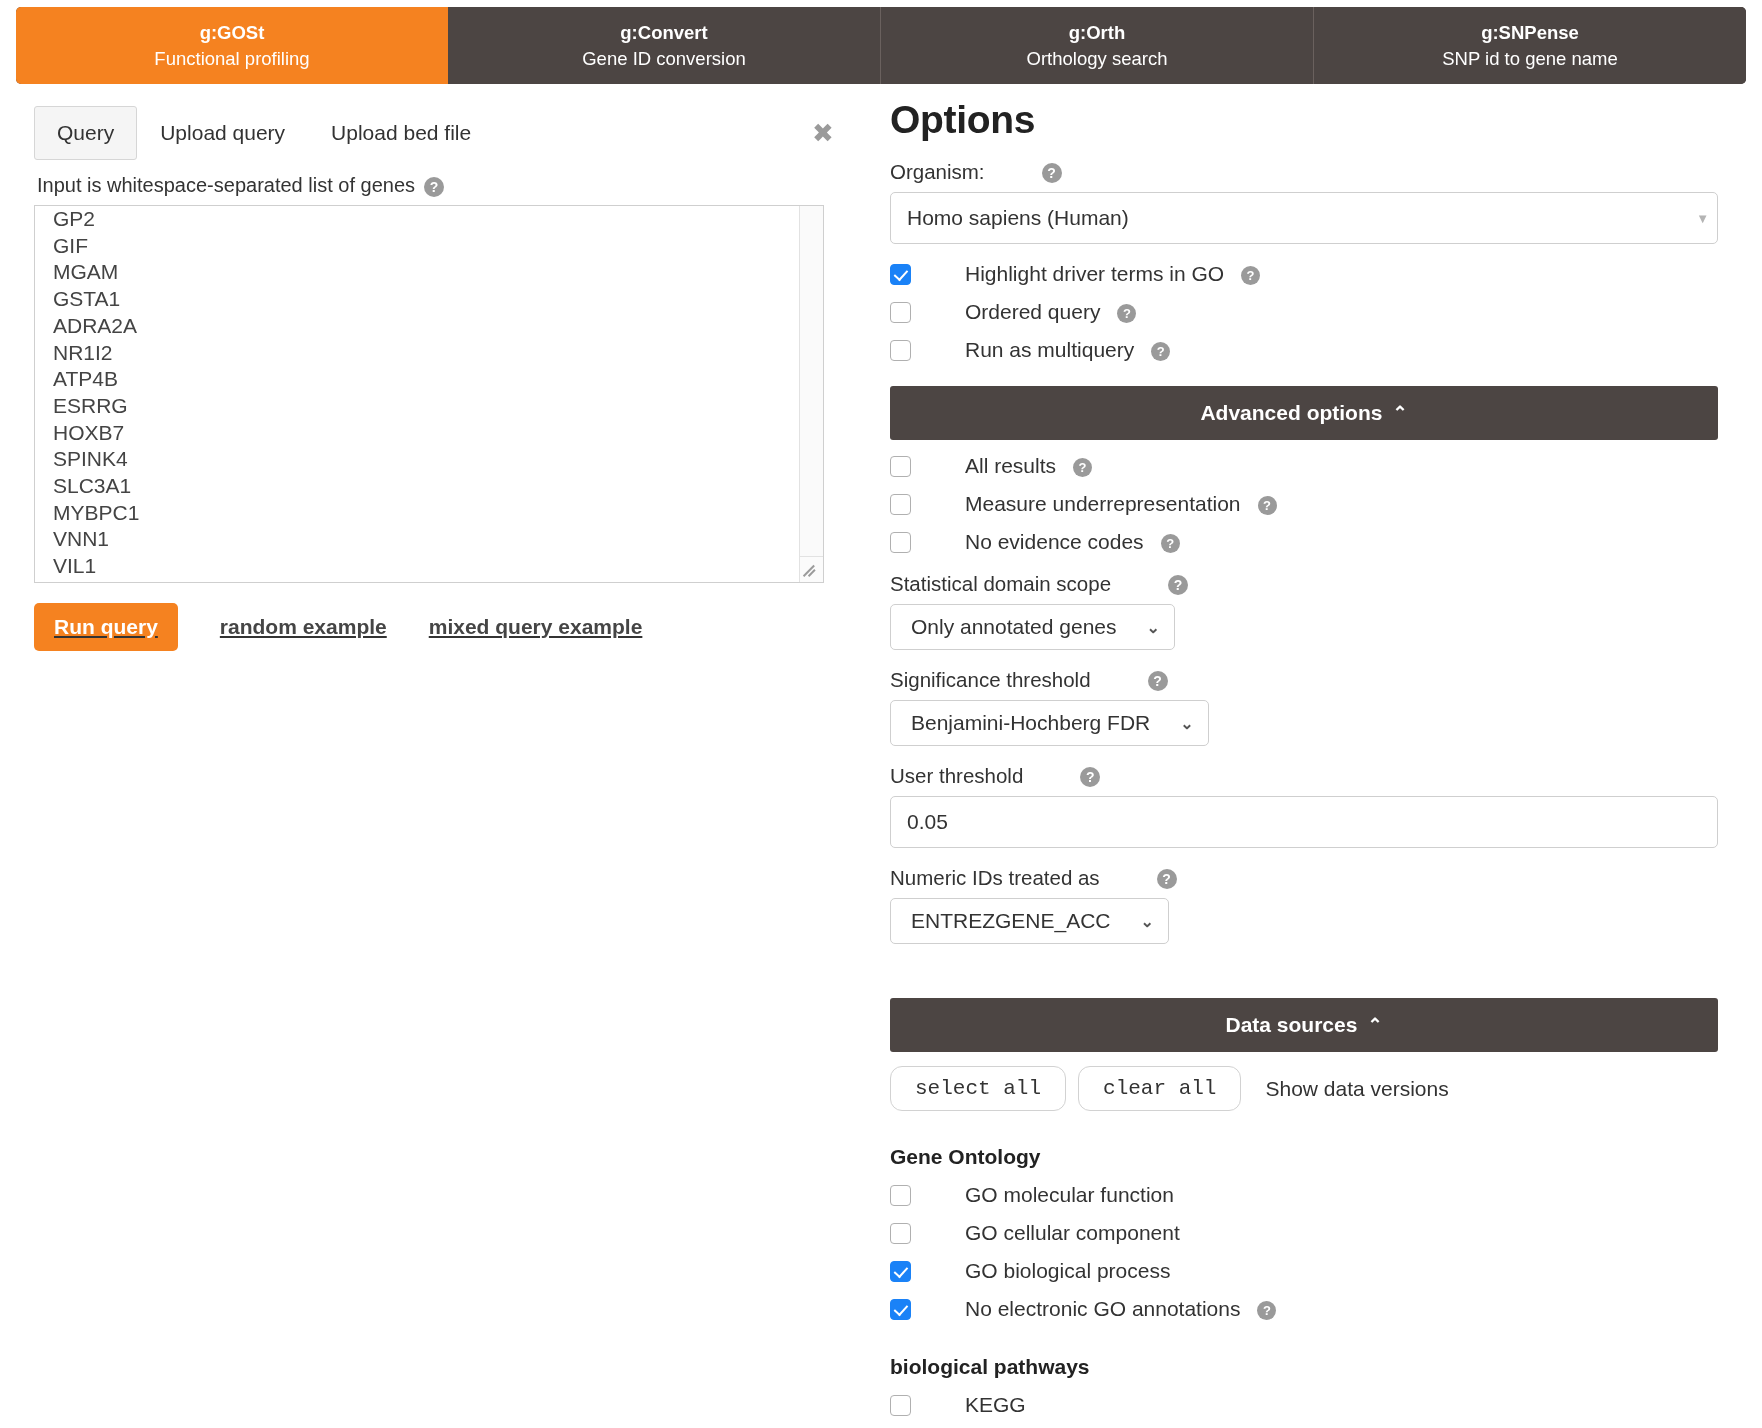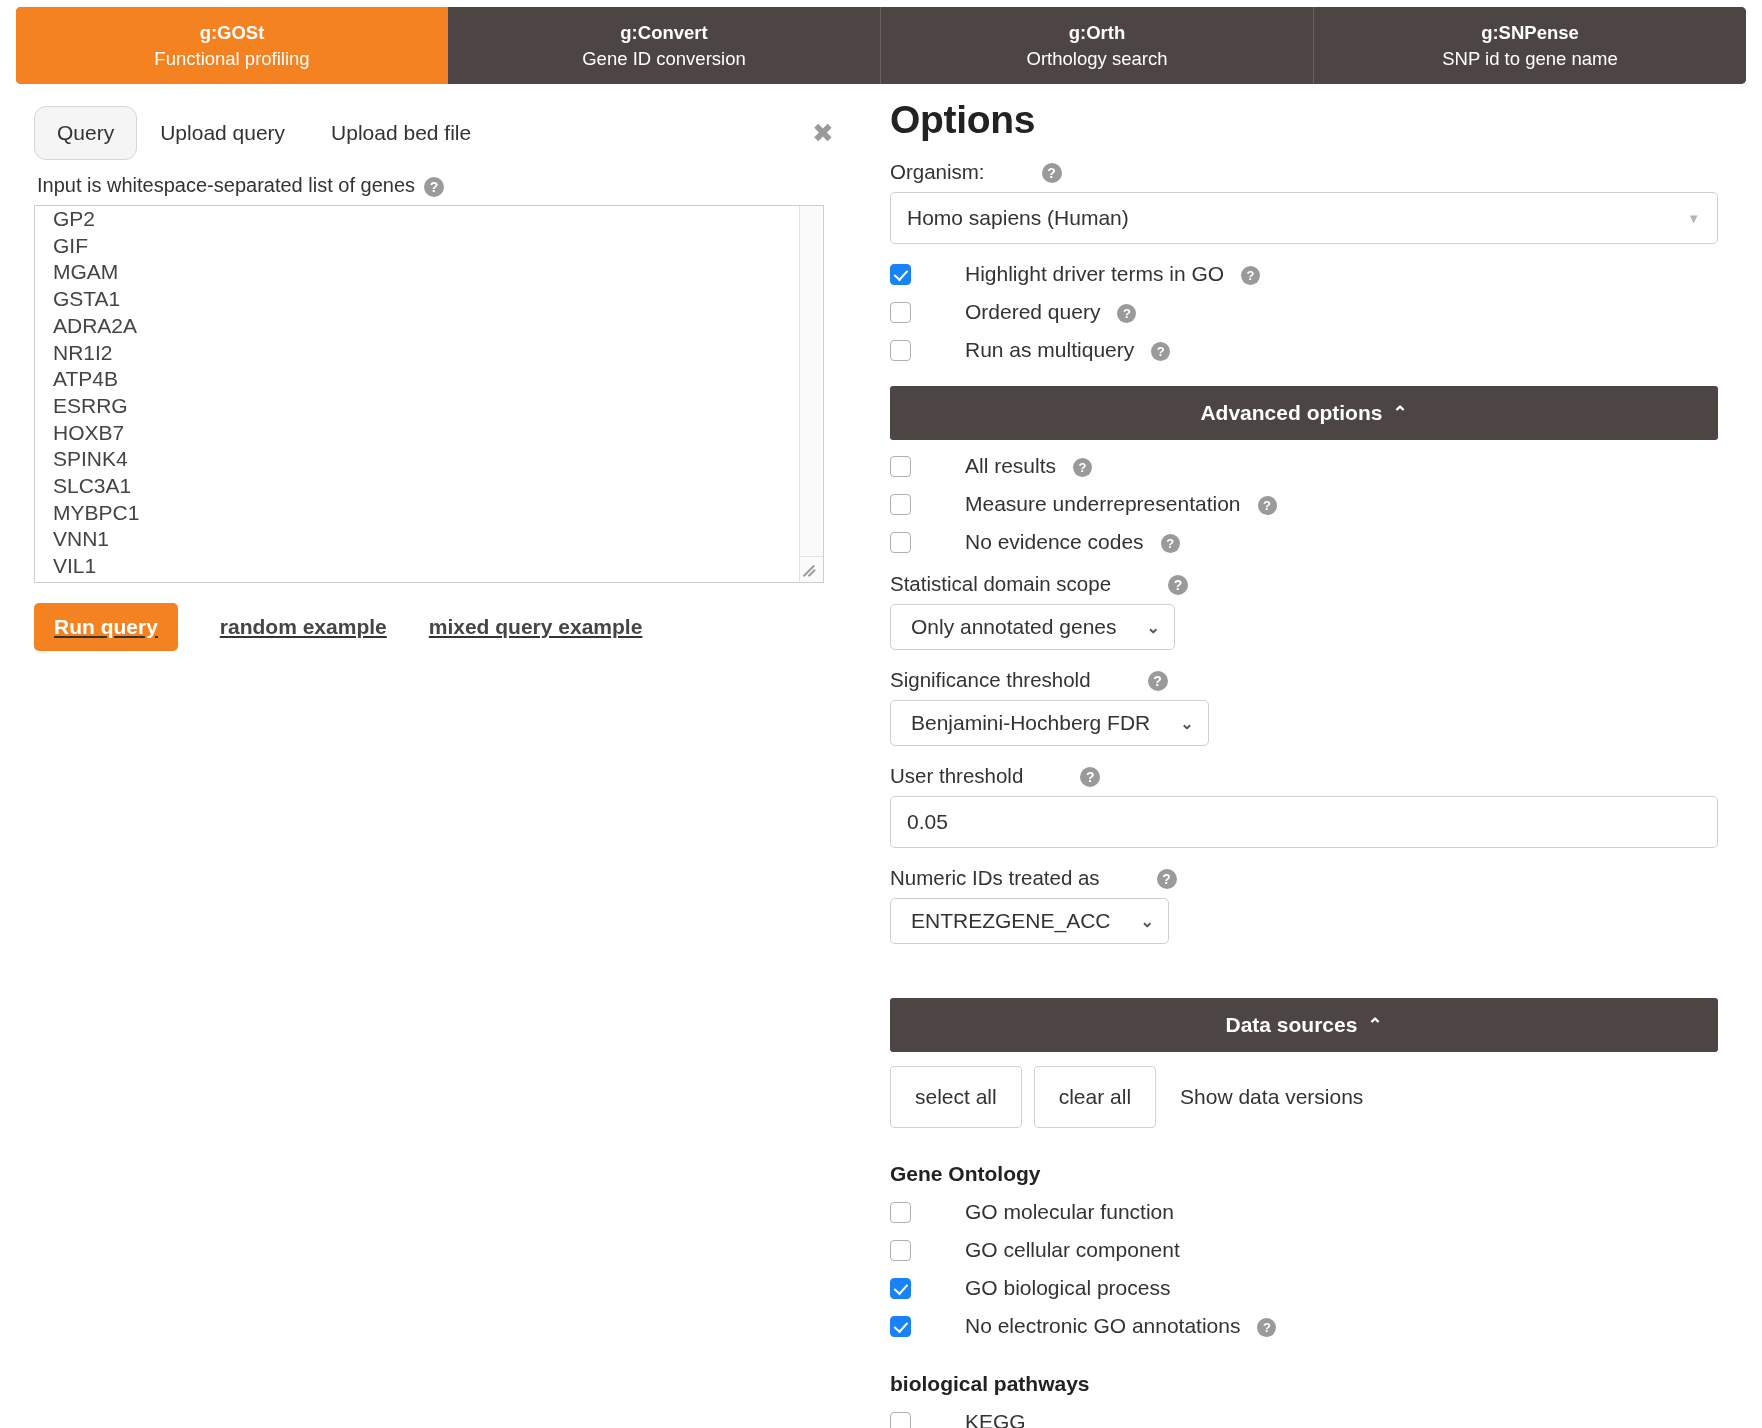--- a/index.html
+++ b/index.html
@@ -44,21 +44,21 @@
   .left-col { width: 860px; padding: 0 0 0 34px; position: relative; }
   .right-col { width: 902px; padding-left: 30px; position: relative; }
 
   
   .subtabs { display: flex; align-items: stretch; margin-top: 22px; height: 54px; }
   .subtab {
     display: flex; align-items: center; justify-content: center;
     font-size: 21px; color: #333;
     padding: 0 22px;
     border: 1px solid transparent;
-    border-radius: 12px;
+    border-radius: 3px;
     cursor: pointer;
     white-space: nowrap;
   }
   .subtab.active {
     background: #f5f5f5;
     border: 1px solid #d6d6d6;
   }
 
   .hint-row {
     display: flex; align-items: center;
@@ -170,21 +170,21 @@
     gap: 48px;
   }
   .select-box {
     display: flex; align-items: center; justify-content: space-between;
     border: 1px solid #cfcfcf; border-radius: 5px;
     background: #ffffff;
     font-size: 21px; color: #333;
     margin-top: 8px;
     cursor: pointer;
   }
-  .select-wide { width: 828px; height: 52px; padding: 0 17px 0 16px; }
+  .select-wide { width: 828px; height: 52px; padding: 0 8px 0 16px; }
   .select-wide .caret { color: #b4b4b4; font-size: 13px; }
   .select-auto { height: 46px; padding: 0 14px 0 20px; display: inline-flex; gap: 30px; }
   .select-auto .caret { color: #555; font-size: 16px; font-weight: 600; }
 
   .chk-row {
     display: flex; align-items: center;
     margin-top: 14px;
     font-size: 21px; color: #333;
   }
   .chk {
@@ -231,27 +231,27 @@
     font-size: 21px; color: #333;
     padding: 0 16px;
     display: flex; align-items: center;
     margin-top: 8px;
     background: #ffffff;
     cursor: text;
   }
 
   .btn-row { display: flex; align-items: center; margin-top: 14px; }
   .btn-plain {
-    border: 1px solid #d2d2d2; border-radius: 4px;
-    background: #ffffff;
-    font-size: 21px; color: #333;
-    padding: 18px 24px;
+    border: 1px solid #d2d2d2; border-radius: 12px;
+    background: #ffffff;
+    font-size: 21px; color: #333;
+    padding: 10px 24px;
     margin-right: 12px;
     cursor: pointer;
-    font-family: Liberation Sans, sans-serif;
+    font-family: Liberation Mono, monospace;
   }
   .link-plain {
     font-size: 21px; color: #333;
     margin-left: 12px; cursor: pointer;
   }
   .group-head {
     font-size: 21px; font-weight: bold; color: #222;
     margin-top: 34px;
   }
 </style>

